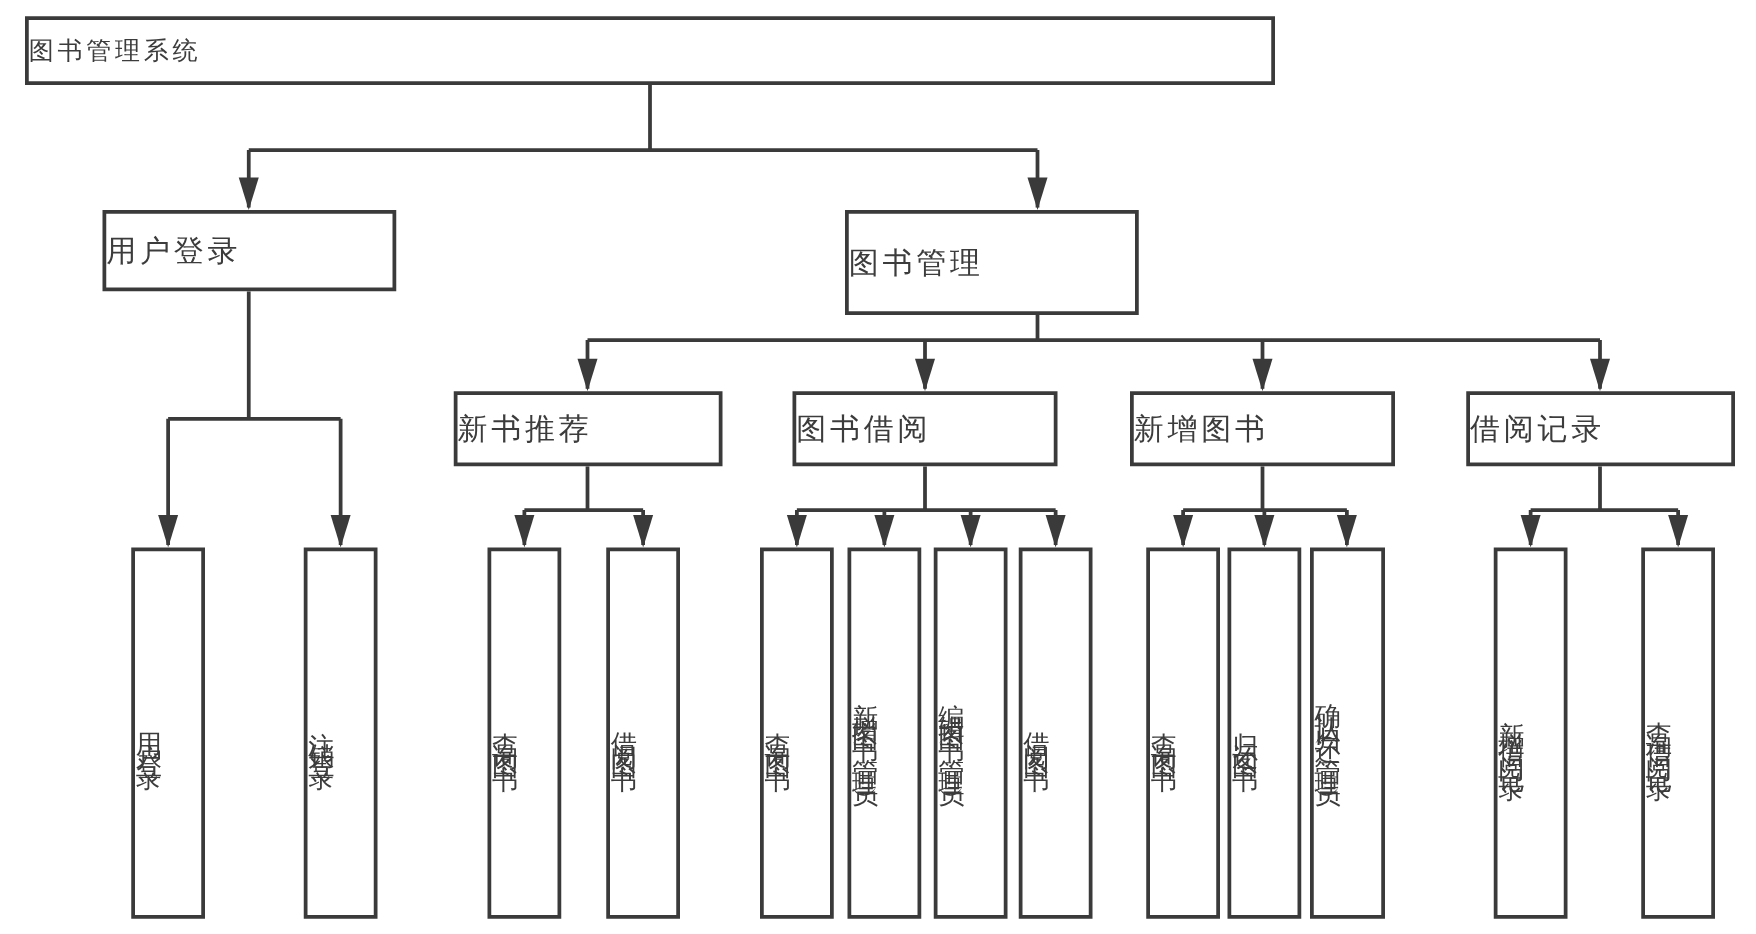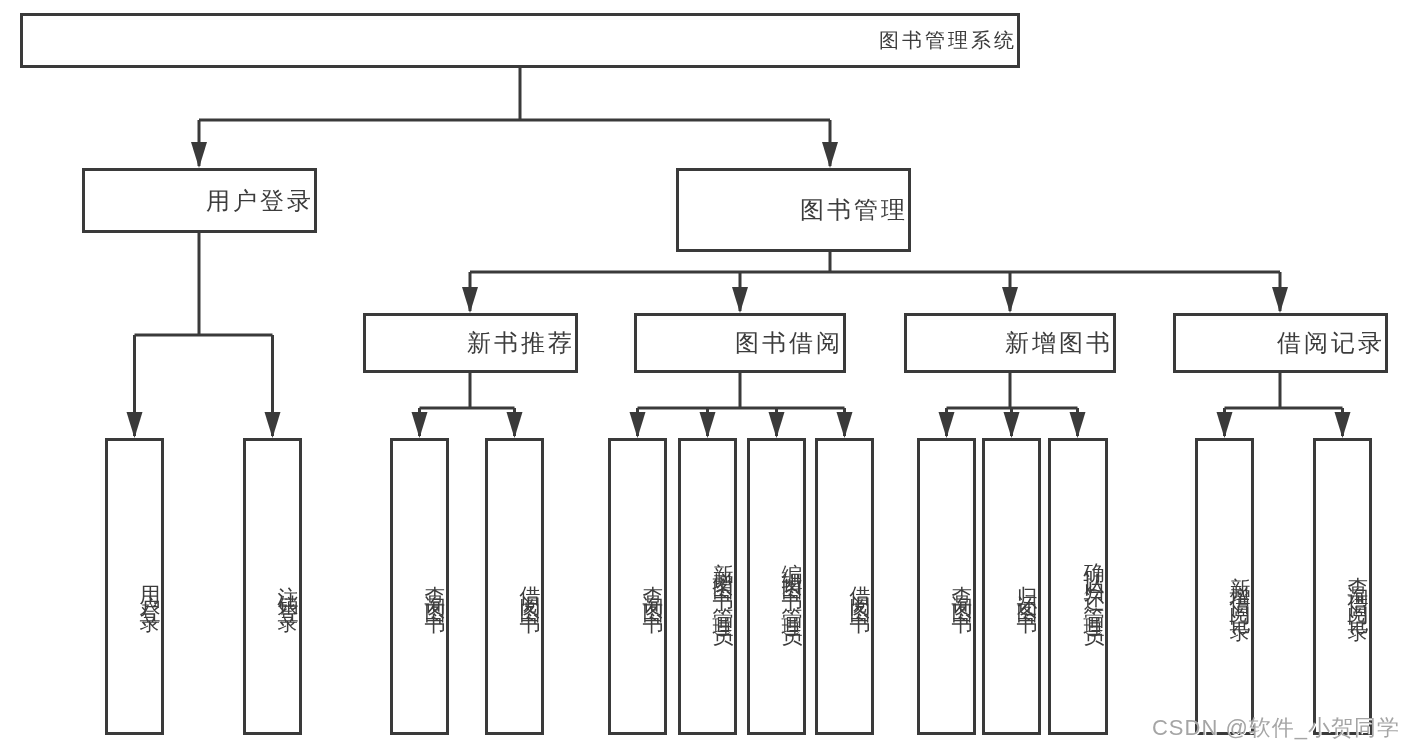--- a/index.html
+++ b/index.html
@@ -13,21 +13,21 @@
   }
   .wires{position:absolute;left:0;top:0;width:1405px;height:747px;}
   .node{
     position:absolute;
     box-sizing:border-box;
     background:#ffffff;
     border:3px solid #3a3a3a;
     color:#3c3c3c;
     display:flex;
     align-items:center;
-    justify-content:flex-end;
+    justify-content:flex-start;
     text-align:center;
   }
   .h span{letter-spacing:3px;white-space:nowrap;}
   .root{font-size:20px;}
   .lvl{font-size:24px;}
   .v{font-size:21px;}
   .v span{
     writing-mode:vertical-rl;
     letter-spacing:9px;
     line-height:1;
@@ -143,15 +143,14 @@
     <span>确认归还（管理员）</span>
   </div>
 
   <div class="node v leaf" style="left:1195px;">
     <span>新增借阅记录</span>
   </div>
   <div class="node v leaf" style="left:1313px;">
     <span>查询借阅记录</span>
   </div>
 
-  <div class="watermark">CSDN @软件_小贺同学</div>
 
 </div>
 
 </body></html>

